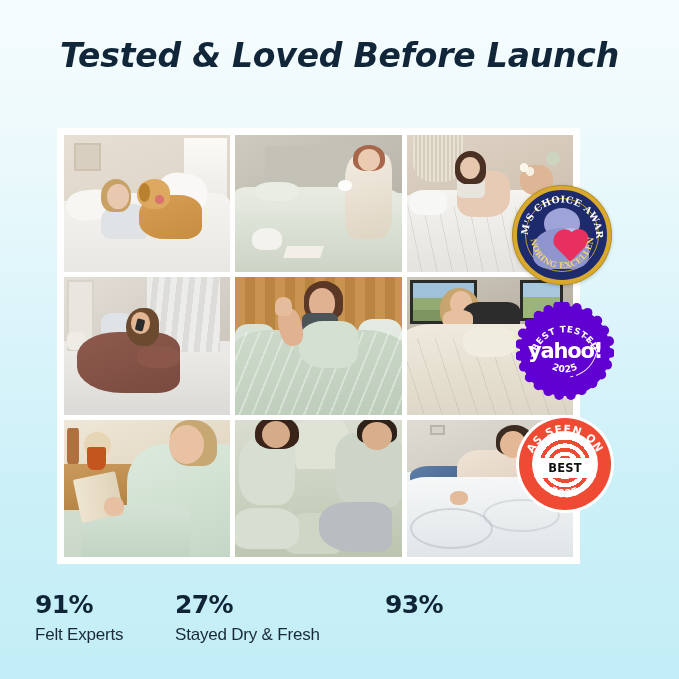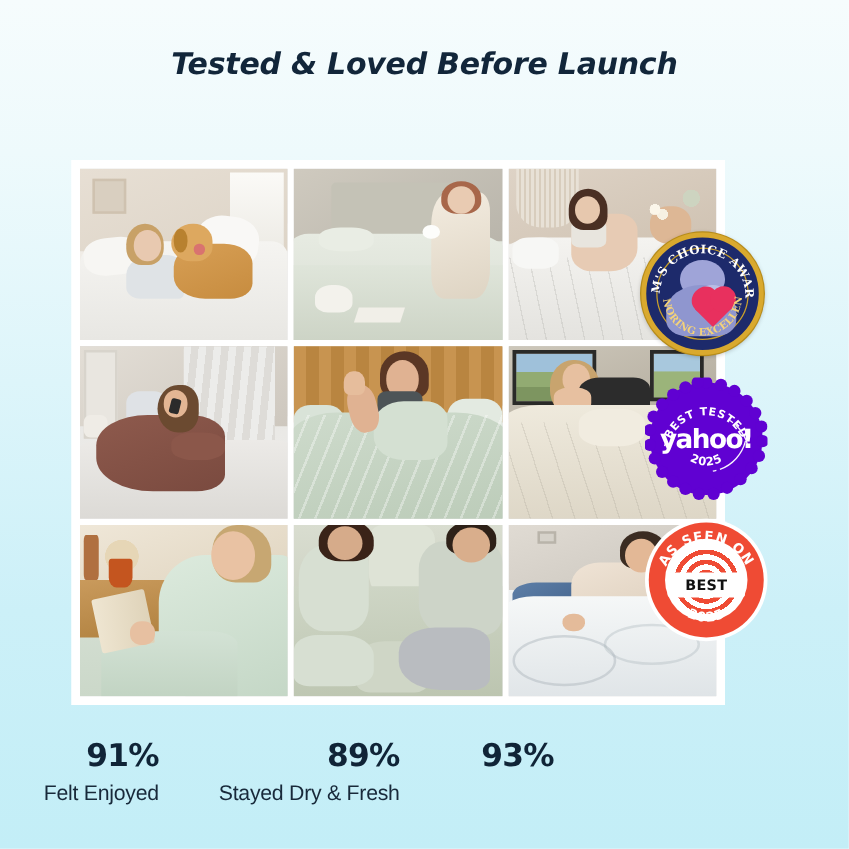--- a/index.html
+++ b/index.html
@@ -9,21 +9,21 @@
     background: linear-gradient(180deg, #f6fcfd 0%, #eefafc 18%, #ddf5fa 45%, #ccf0f8 72%, #c3eef7 100%);
     position:relative;
   }
 
   
   .header { position:absolute; top:0; left:0; width:679px; text-align:center; }
   .headline {
     font-family: "DejaVu Sans", sans-serif;
     font-style: italic;
     font-weight: 700;
-    font-size: 24px;
+    font-size: 33px;
     letter-spacing: -0.2px;
     color:#12263a;
     margin-top:38px;
     line-height:1.1;
   }
   .subline {
     font-size:17.5px;
     color:#16283a;
     margin-top:13px;
     font-weight:400;
@@ -235,21 +235,21 @@
   .td-pill {
     position:absolute; left:18%; top:44%; width:64%; height:20%;
     background:#fff; border-radius:3px;
     display:flex; align-items:center; justify-content:center;
     color:#111; font-weight:800; font-size:11.5px; letter-spacing:.2px;
     font-family:"DejaVu Sans", sans-serif;
   }
 
   
   .stats { position:absolute; left:0; top:590px; width:679px; height:70px; }
-  .stat { position:absolute;text-align:right; }
+  .stat { position:absolute; }
   .stat .num {
     font-size:25px; font-weight:700; color:#102437;
     font-family:"DejaVu Sans", sans-serif; letter-spacing:-0.6px;
   }
   .stat .lbl {
     font-size:17px; font-weight:400; color:#18293a; margin-top:6px;
     letter-spacing:-0.2px;
   }
   .s1 { left:35px; top:0; }
   .s2 { left:175px; top:0; }
@@ -496,22 +496,22 @@
     <text fill="#ffffff" font-family="DejaVu Sans, sans-serif" font-size="11" font-weight="bold" letter-spacing="0.6">
       <textPath href="#tdBot" startOffset="50%" text-anchor="middle">2025</textPath>
     </text>
   </svg>
   <div class="td-pill">BEST</div>
 </div>
 
 <div class="stats">
   <div class="stat s1">
     <div class="num">91%</div>
-    <div class="lbl">Felt Enjoyed</div>
+    <div class="lbl">Felt Experts</div>
   </div>
   <div class="stat s2">
-    <div class="num">89%</div>
+    <div class="num">27%</div>
     <div class="lbl">Stayed Dry &amp; Fresh</div>
   </div>
   <div class="stat s3">
     <div class="num">93%</div>
   </div>
 </div>
 
 </body></html>

